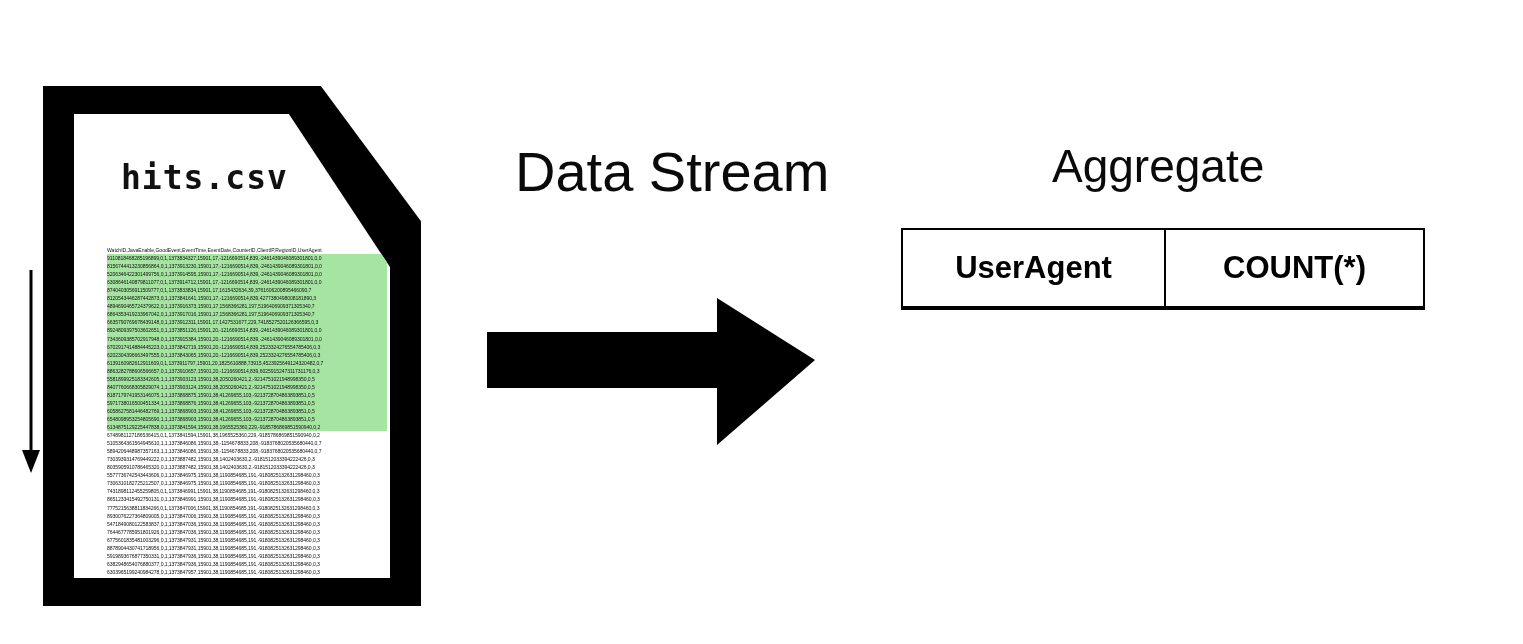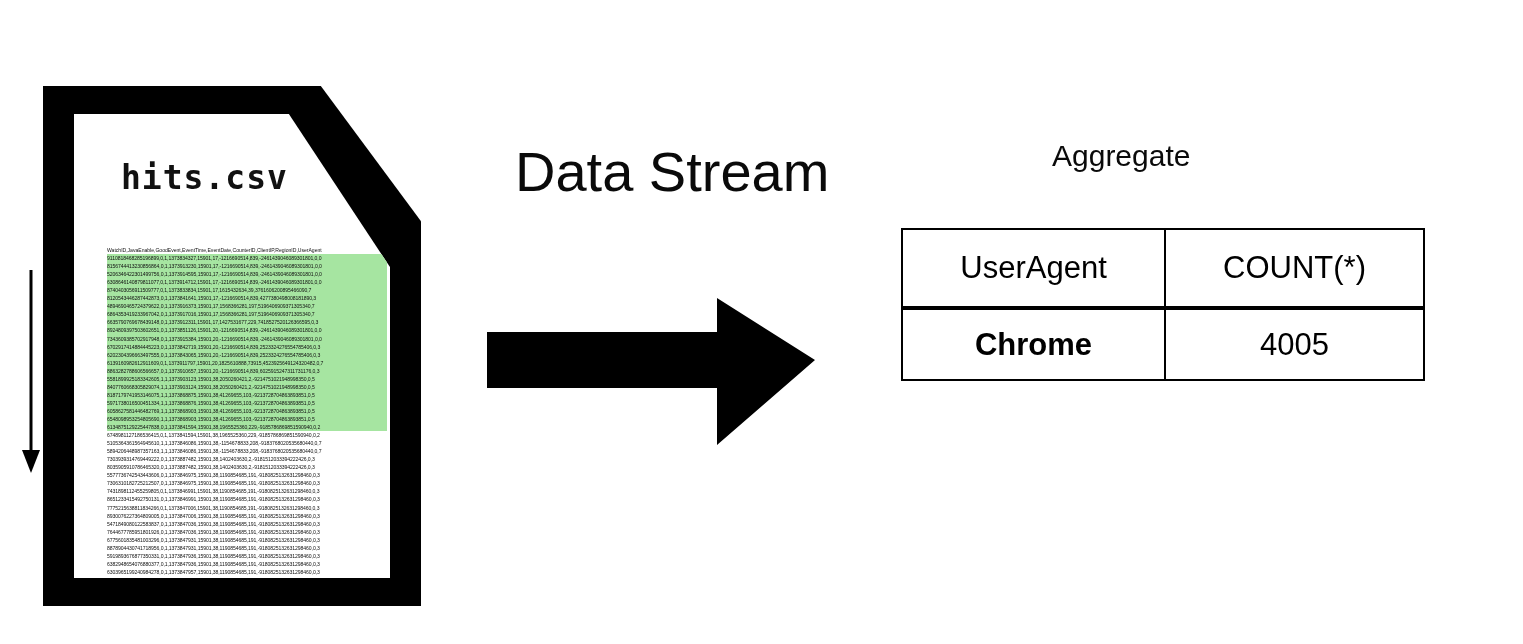--- a/index.html
+++ b/index.html
@@ -103,21 +103,21 @@
     top: 298px;
     width: 328px;
     height: 150px;
   }
 
   
   #aggregate-label {
     position: absolute;
     left: 1052px;
     top: 139px;
-    font-size: 30px;
+    font-size: 46px;
     color: #0a0a0a;
     white-space: nowrap;
   }
   #agg-table {
     position: absolute;
     left: 901px;
     top: 228px;
     width: 524px;
     border-collapse: collapse;
     table-layout: fixed;
@@ -125,21 +125,21 @@
   #agg-table td, #agg-table th {
     border: 2px solid #000000;
     text-align: center;
     vertical-align: middle;
     padding: 0;
     color: #000000;
   }
   #agg-table thead th {
     height: 76px;
     font-size: 31px;
-    font-weight: normal;
+    font-weight: bold;
     border-bottom-width: 4px;
   }
   #agg-table tbody td {
     height: 69px;
     font-size: 31px;
   }
   #agg-table tbody td.label-cell { font-weight: bold; }
   #agg-table tbody td.value-cell { font-weight: normal; }
   #agg-table col.c1 { width: 50.4%; }
   #agg-table col.c2 { width: 49.6%; }
@@ -226,18 +226,14 @@
       <col class="c1">
       <col class="c2">
     </colgroup>
   <thead>
     <tr>
       <th>UserAgent</th>
       <th>COUNT(*)</th>
     </tr>
   </thead>
   <tbody id="agg-body">
-      <tr>
-        <td class="label-cell">Chrome</td>
-        <td class="value-cell">4005</td>
-      </tr>
     </tbody>
 </table>
 
 </body></html>

